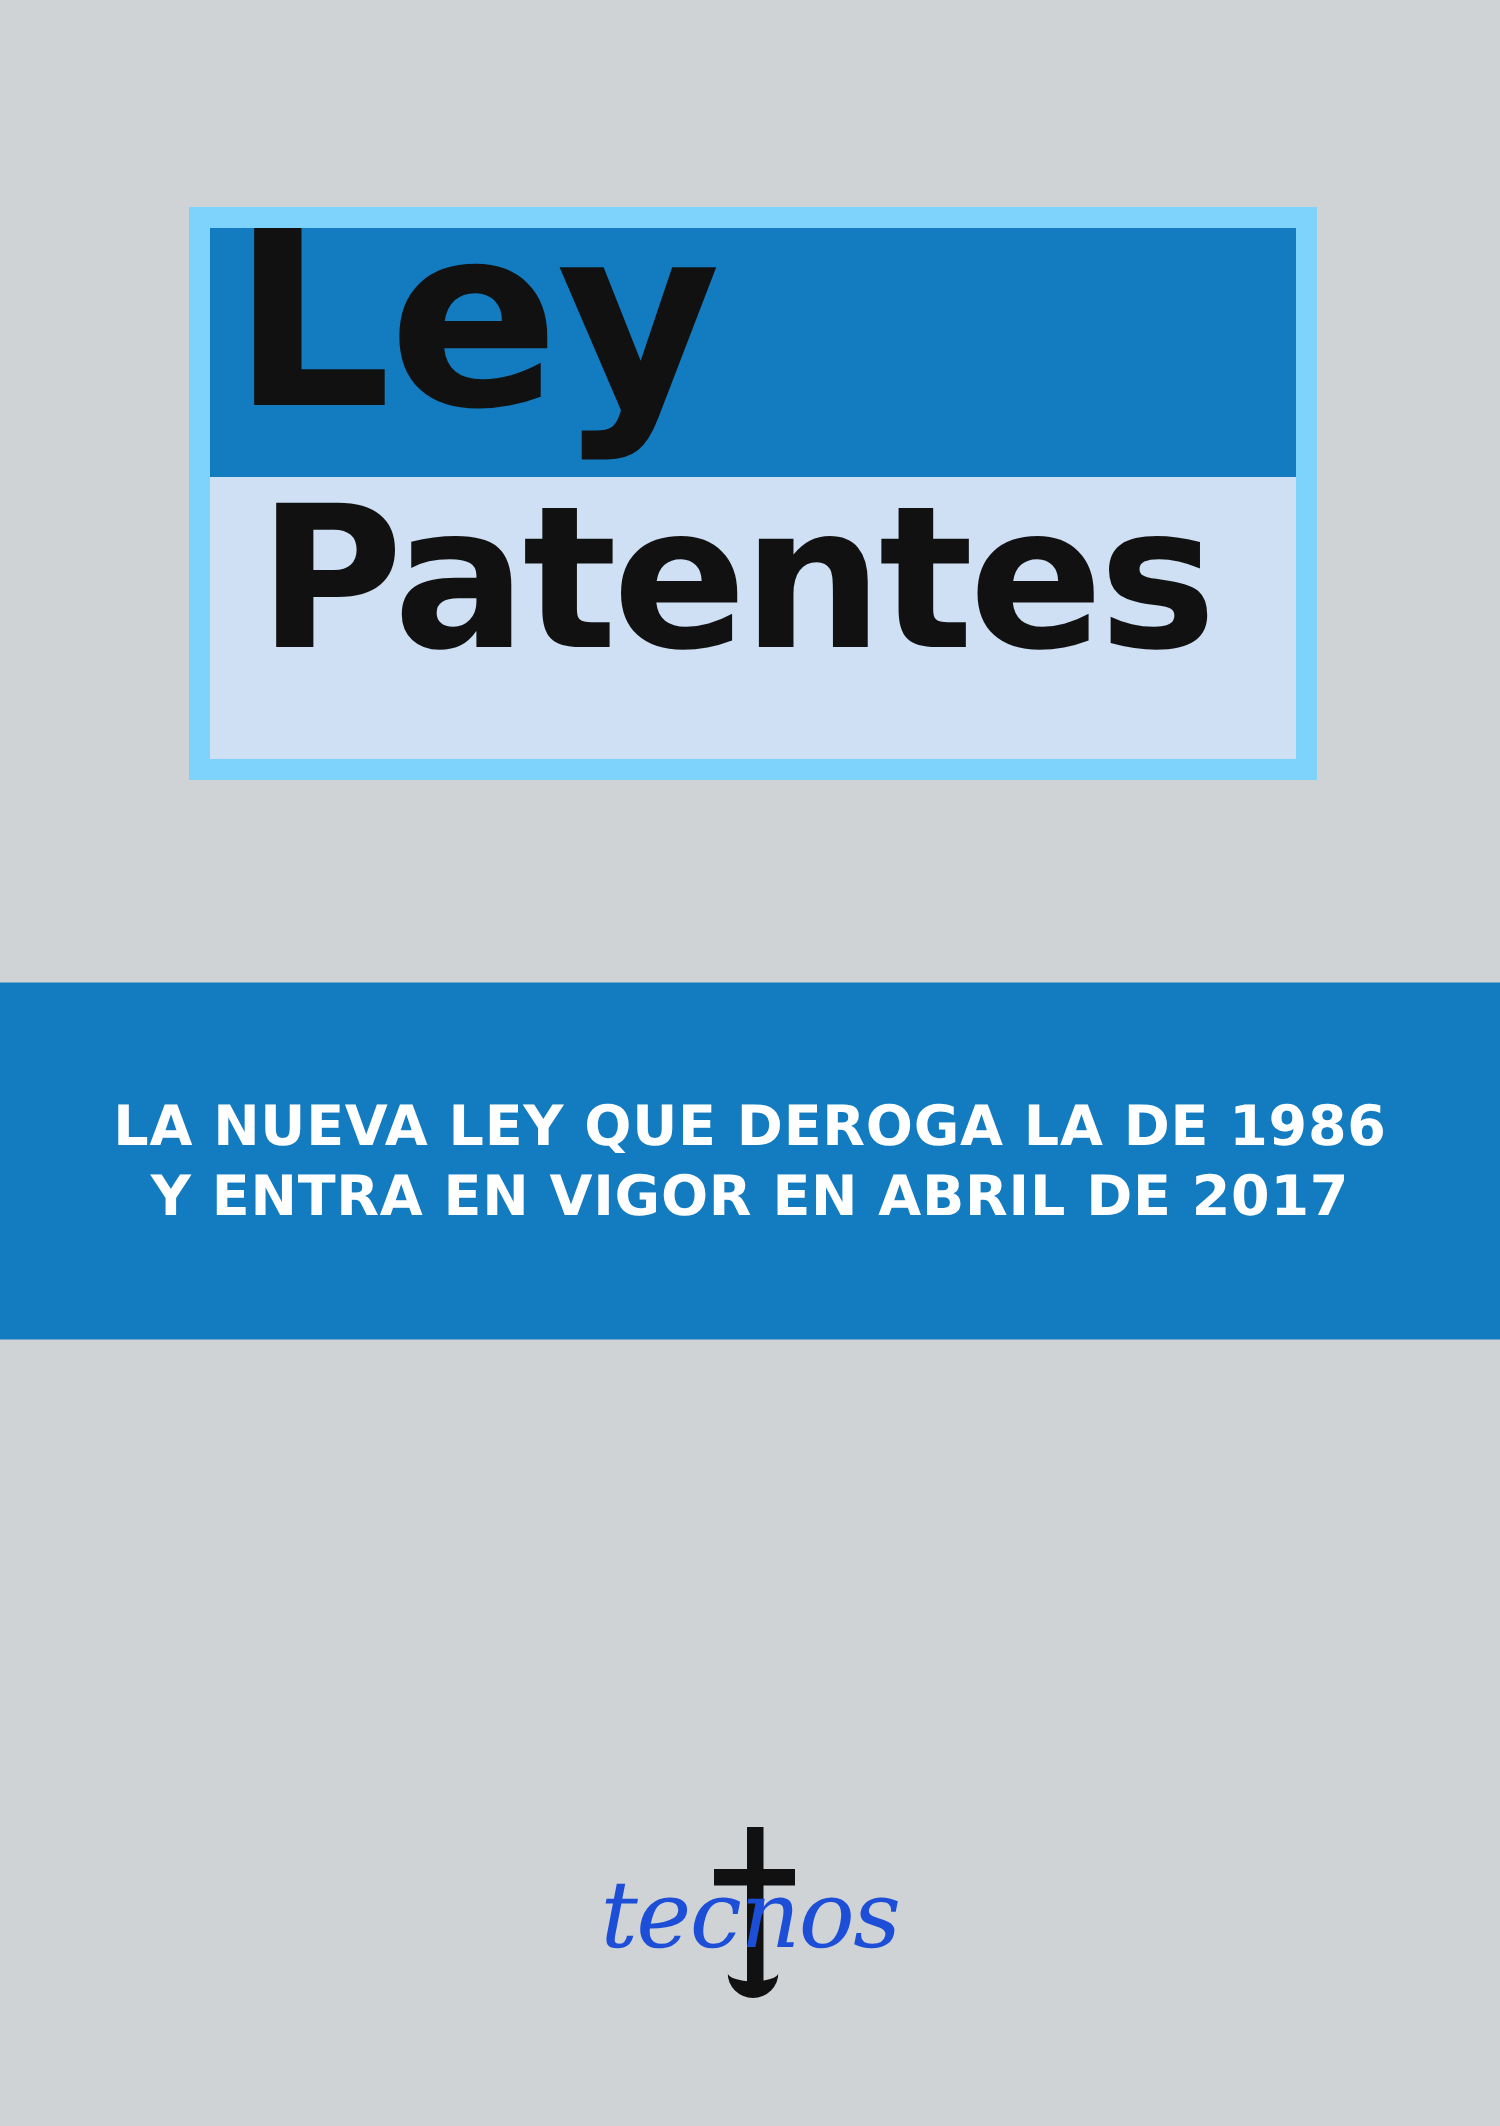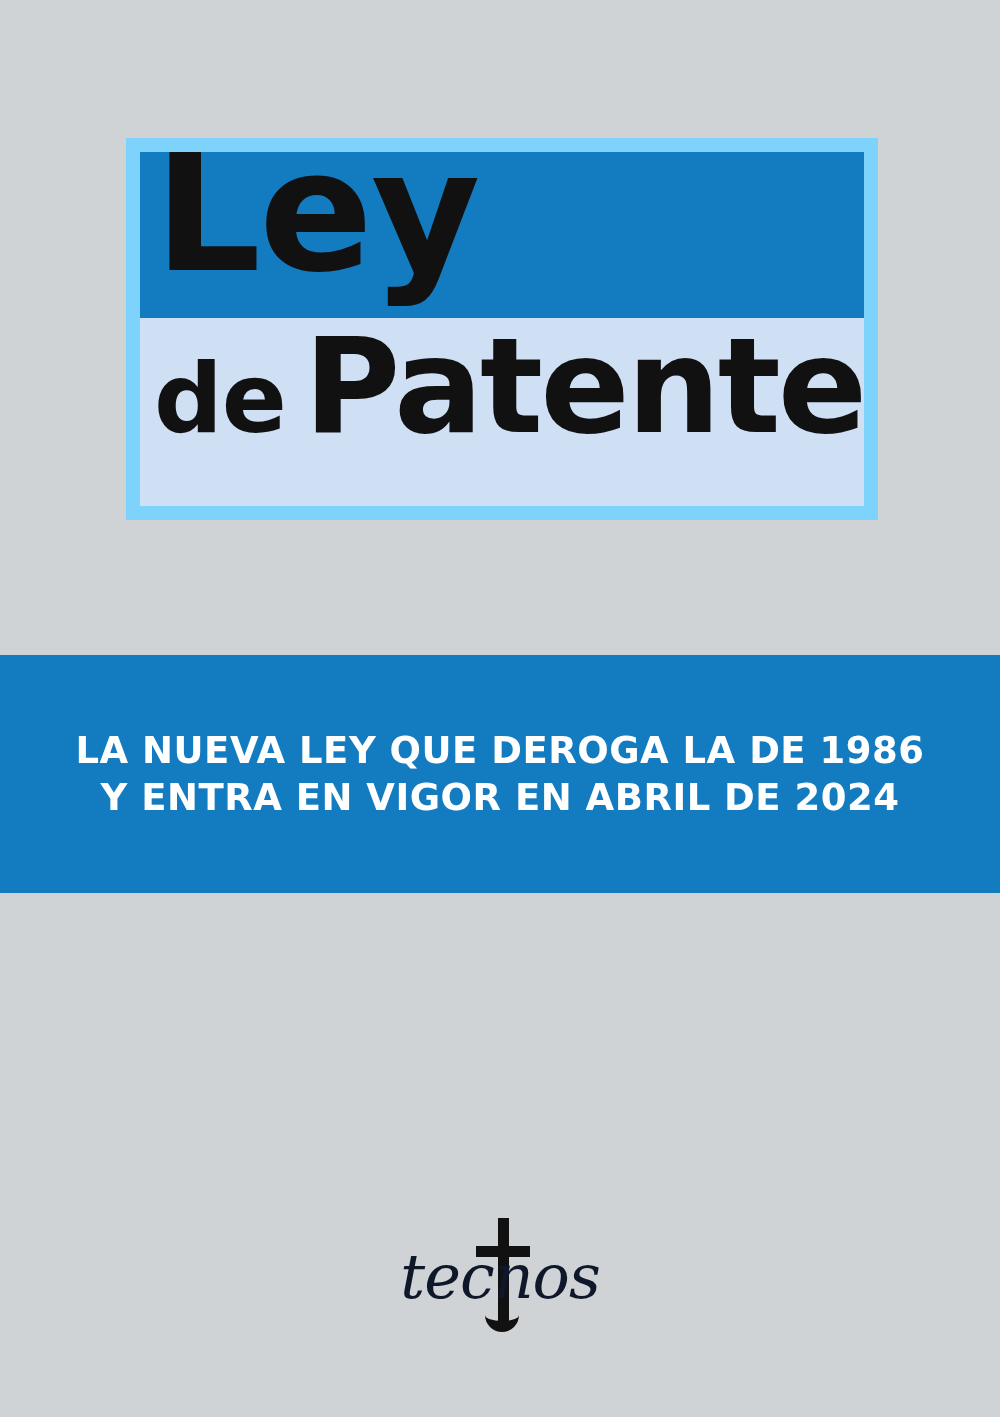--- a/index.html
+++ b/index.html
@@ -130,21 +130,21 @@
   }
   .logo-text {
     position: absolute;
     left: 0;
     top: 30px;
     width: 220px;
     text-align: center;
     font-family: "DejaVu Serif", serif;
     font-style: italic;
     font-size: 62px;
-    color: #0f172a;
+    color: #1d4ed8;
     letter-spacing: -1px;
   }
   .logo-cross-v {
     position: absolute;
     left: 108px;
     top: 8px;
     width: 11px;
     height: 112px;
     background: #111111;
   }
@@ -176,30 +176,29 @@
 
 <div class="cover">
 
   <div class="title-frame">
     <div class="title-inner">
       <div class="title-band-top">
         <div class="word-ley">Ley</div>
       </div>
       <div class="title-band-bottom">
         <div class="line-two">
-          <span class="word-de">de</span>
           <span class="word-patentes">Patentes</span>
         </div>
       </div>
     </div>
   </div>
 
   <div class="subtitle-band">
     <div class="subtitle-line">LA NUEVA LEY QUE DEROGA LA DE 1986</div>
-    <div class="subtitle-line">Y ENTRA EN VIGOR EN ABRIL DE 2024</div>
+    <div class="subtitle-line">Y ENTRA EN VIGOR EN ABRIL DE 2017</div>
   </div>
 
   <div class="publisher">
     <div class="logo-wrap">
       <div class="logo-cross-v"></div>
       <div class="logo-cross-h"></div>
       <div class="logo-hook"></div>
       <div class="logo-text">tecnos</div>
     </div>
   </div>

